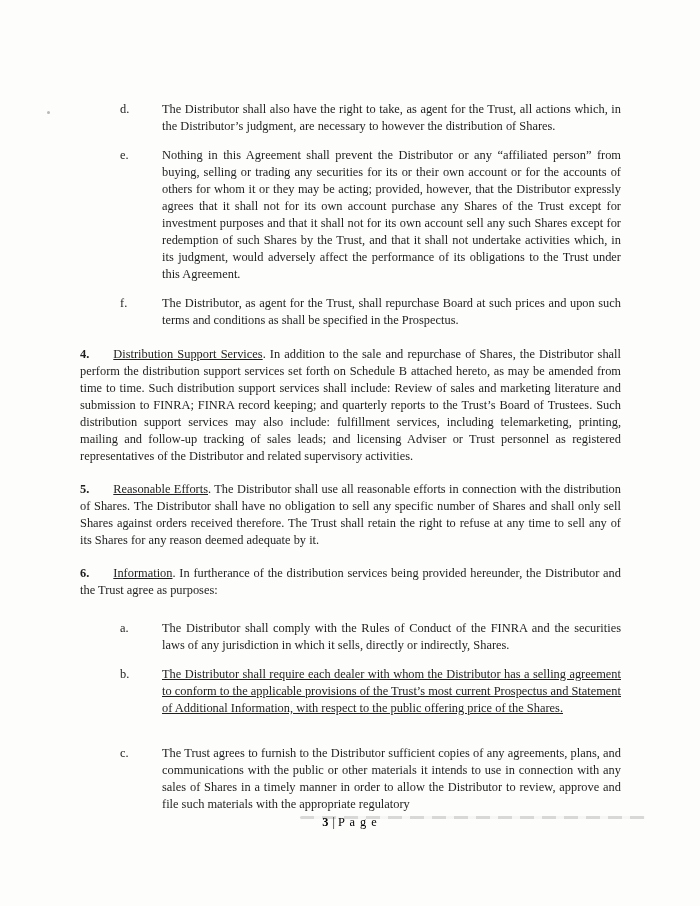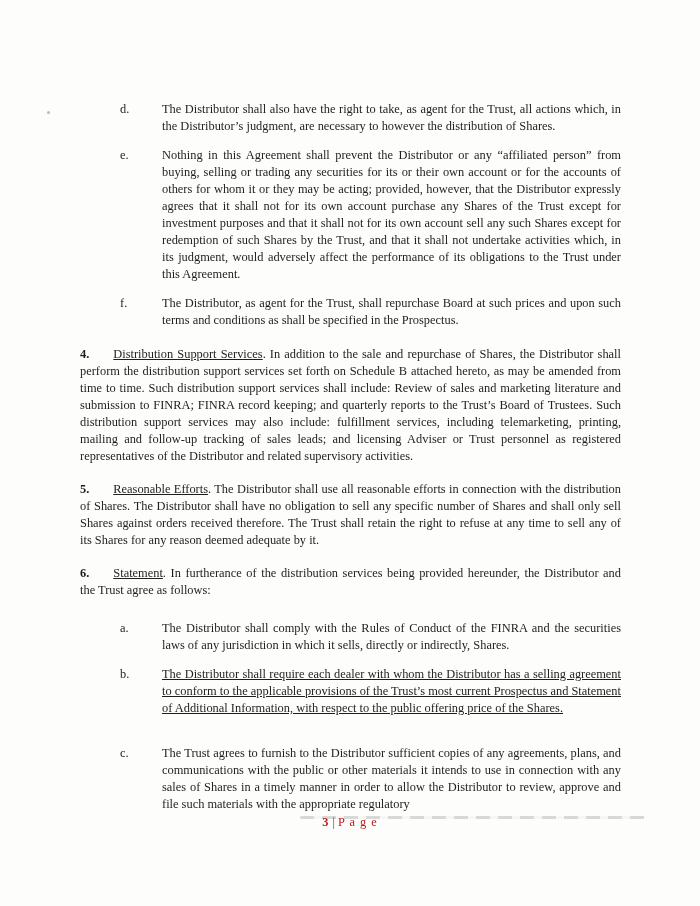--- a/index.html
+++ b/index.html
@@ -61,21 +61,21 @@
   }
   
   .footer {
     position: absolute;
     top: 814px;
     left: 0;
     width: 700px;
     text-align: center;
     font-size: 12.4px;
     line-height: 17px;
-    color: #b91c1c;
+    color: #000000;
   }
   .pg-num { font-weight: bold; letter-spacing: 1px; }
   .pg-sep { padding: 0 3px; }
   .pg-label { letter-spacing: 1px; }
   
   .artifact-smudge {
     position: absolute;
     top: 816px;
     left: 300px;
     width: 345px;
@@ -121,21 +121,21 @@
     <div class="group-gap"></div>
 
     <p class="section"><span class="sec-num">4.</span><span class="sec-tab"></span><span class="sec-heading">Distribution Support Services</span><span class="sec-body">. In addition to the sale and repurchase of Shares, the Distributor shall perform the distribution support services set forth on Schedule B attached hereto, as may be amended from time to time. Such distribution support services shall include: Review of sales and marketing literature and submission to FINRA; FINRA record keeping; and quarterly reports to the Trust’s Board of Trustees. Such distribution support services may also include: fulfillment services, including telemarketing, printing, mailing and follow-up tracking of sales leads; and licensing Adviser or Trust personnel as registered representatives of the Distributor and related supervisory activities.</span></p>
 
     <div class="group-gap"></div>
 
     <p class="section"><span class="sec-num">5.</span><span class="sec-tab"></span><span class="sec-heading">Reasonable Efforts</span><span class="sec-body">. The Distributor shall use all reasonable efforts in connection with the distribution of Shares. The Distributor shall have no obligation to sell any specific number of Shares and shall only sell Shares against orders received therefore. The Trust shall retain the right to refuse at any time to sell any of its Shares for any reason deemed adequate by it.</span></p>
 
     <div class="group-gap"></div>
 
-    <p class="section"><span class="sec-num">6.</span><span class="sec-tab"></span><span class="sec-heading">Statement</span><span class="sec-body">. In furtherance of the distribution services being provided hereunder, the Distributor and the Trust agree as follows:</span></p>
+    <p class="section"><span class="sec-num">6.</span><span class="sec-tab"></span><span class="sec-heading">Information</span><span class="sec-body">. In furtherance of the distribution services being provided hereunder, the Distributor and the Trust agree as purposes:</span></p>
 
     <div class="group-gap"></div>
     <div class="group-gap"></div>
 
     <div class="list-item">
       <span class="marker">a.</span>
       <div style="text-align: justify;">The Distributor shall comply with the Rules of Conduct of the FINRA and the securities laws of any jurisdiction in which it sells, directly or indirectly, Shares.</div>
     </div>
 
     <div class="list-item">

